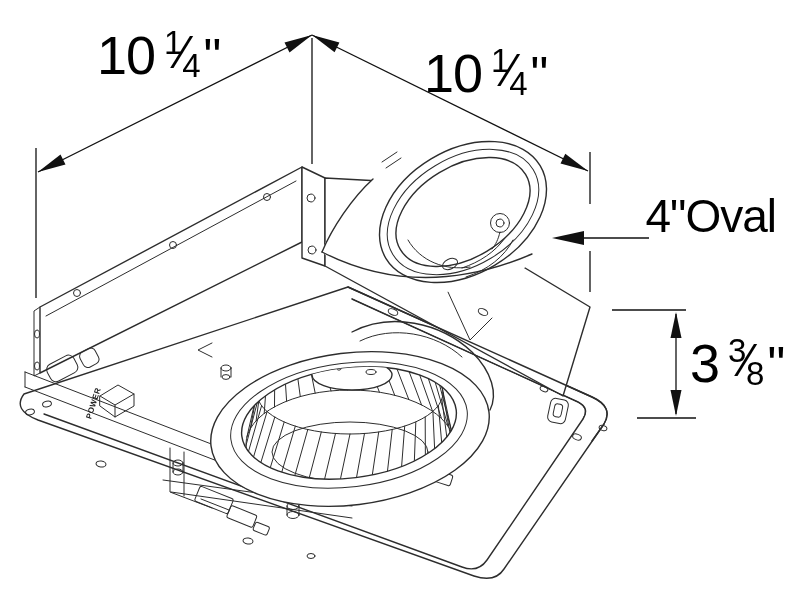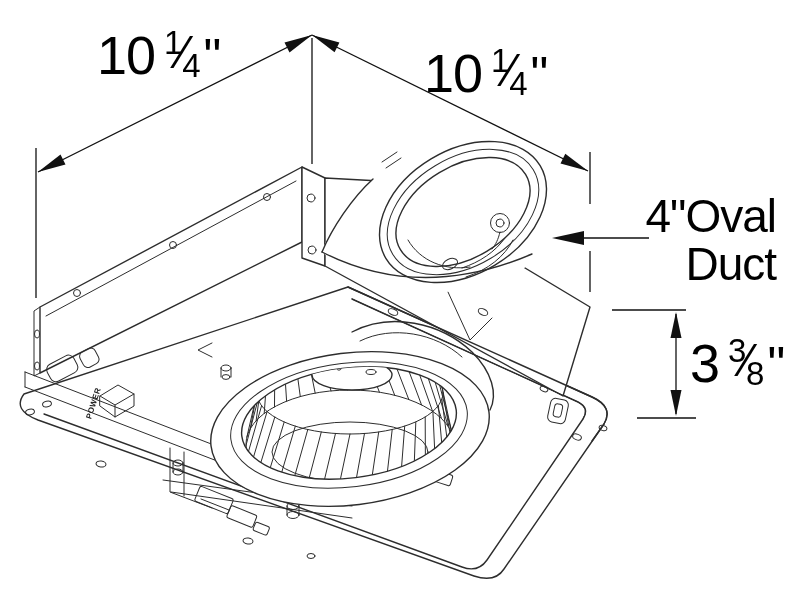--- a/index.html
+++ b/index.html
@@ -202,16 +202,15 @@
 <div class="dim-label" style="left:424px;top:44px;">
   <span class="whole">10</span><span class="sp"></span><span class="num">1</span><span class="fslash">⁄</span><span class="den">4</span><span class="unit">"</span>
 </div>
 
 <div class="dim-label" style="left:690px;top:334px;">
   <span class="whole">3</span><span class="sp"></span><span class="num">3</span><span class="fslash">⁄</span><span class="den">8</span><span class="unit">"</span>
 </div>
 
 <div class="duct-label">
   <div>4"Oval</div>
-  <div>Duct</div>
 </div>
 
 </div>
 
 </body></html>

